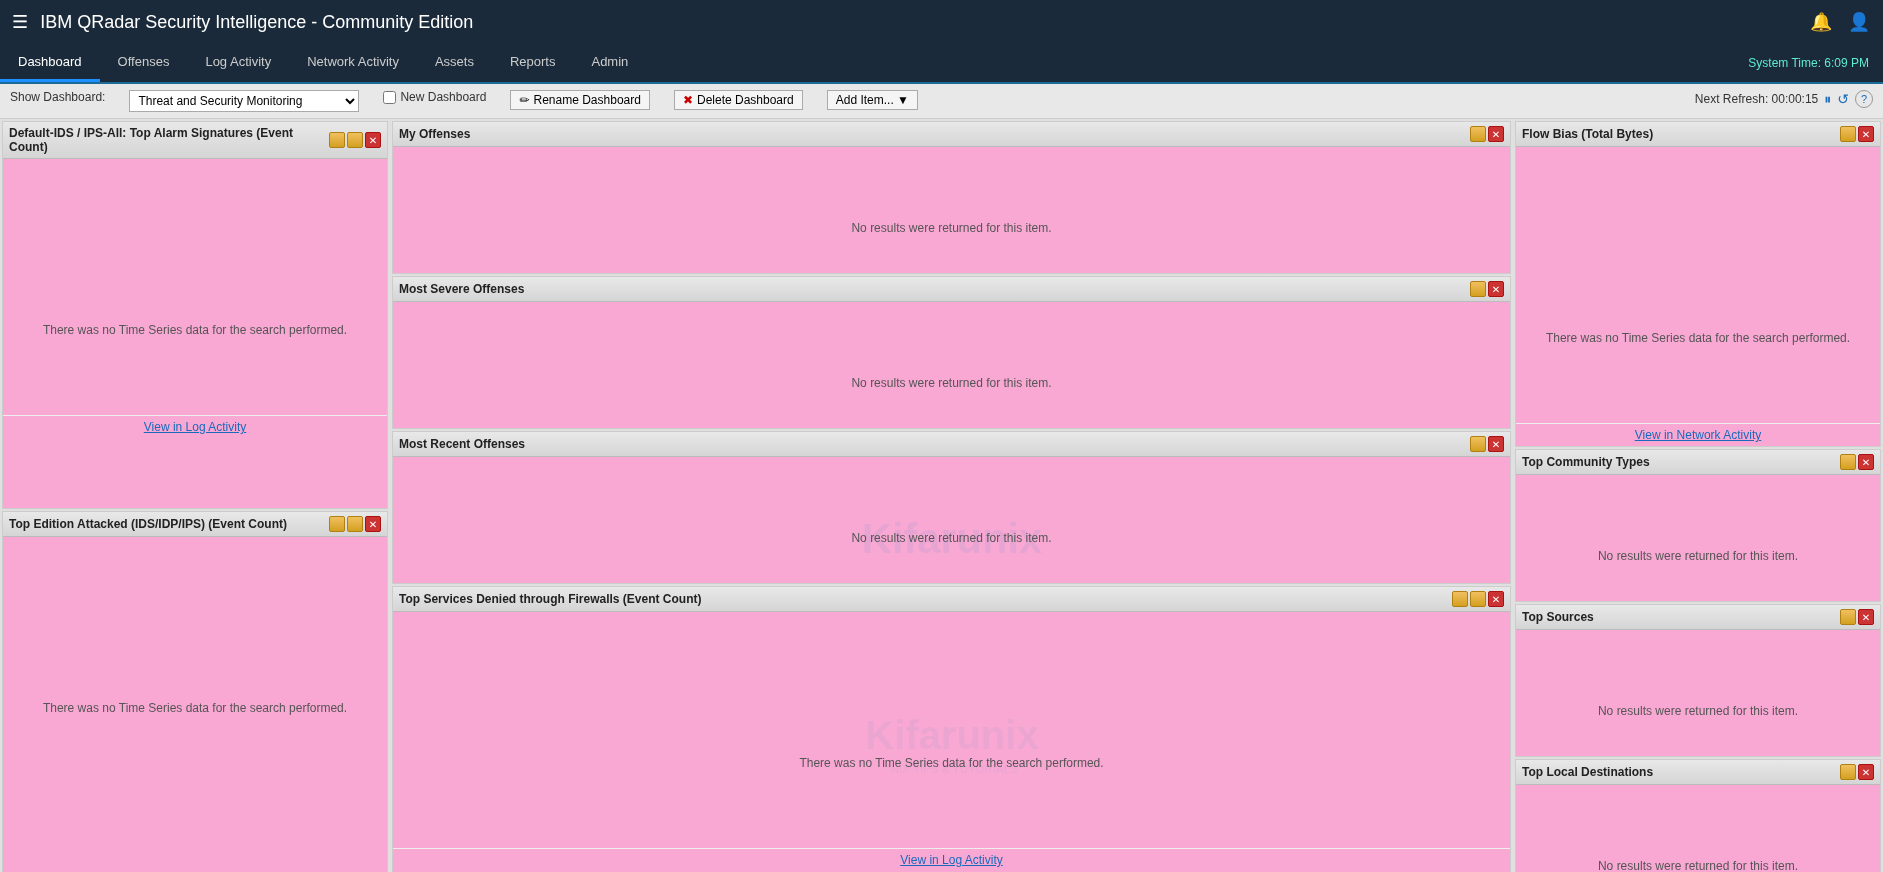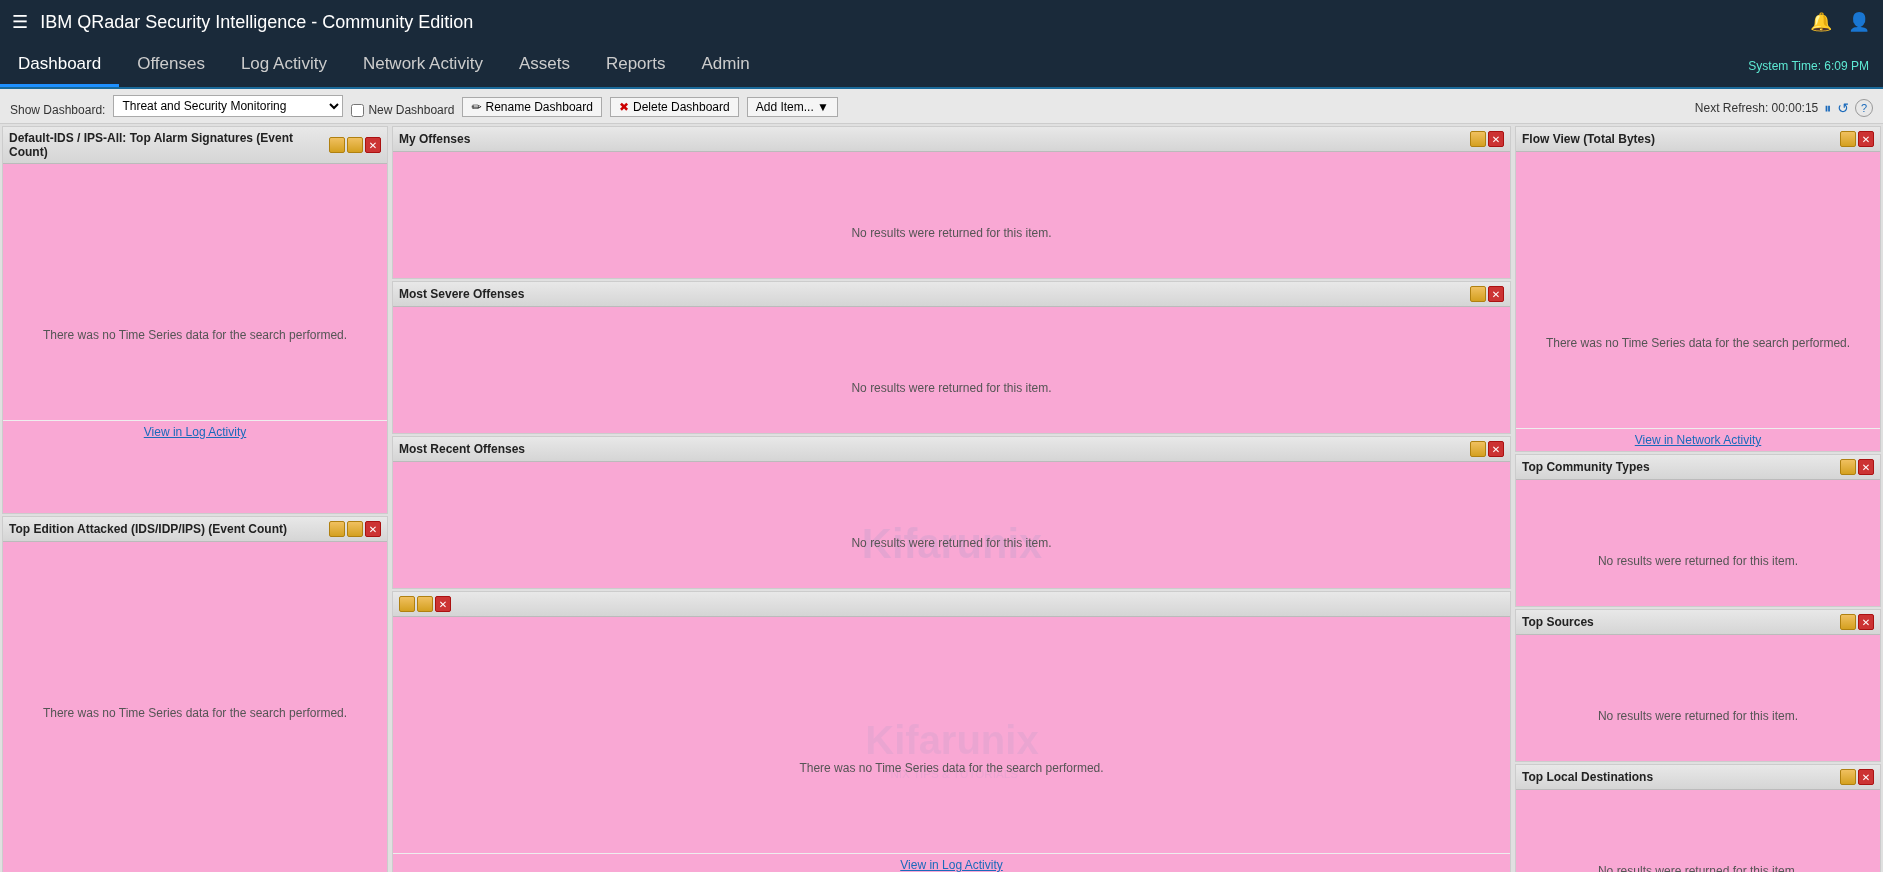--- a/index.html
+++ b/index.html
@@ -26,43 +26,43 @@
       background: #1a2a3a;
       display: flex;
       align-items: center;
       border-bottom: 2px solid #1a6a9a;
       padding: 0 0 0 0;
     }
     .nav-item {
       color: #ccc;
       padding: 10px 18px;
       cursor: pointer;
-      font-size: 17px;
+      font-size: 13px;
       border-bottom: 3px solid transparent;
       text-decoration: none;
     }
     .nav-item.active {
       color: #fff;
       border-bottom: 3px solid #1e90ff;
     }
     .nav-right {
       margin-left: auto;
       color: #5eead4;
       padding: 10px 14px;
       font-size: 12px;
     }
 
     
     .toolbar {
       background: #e8e8e8;
       border-bottom: 1px solid #ccc;
       padding: 6px 10px;
       display: flex;
-      align-items: flex-end;
-      gap: 8px;
+      align-items: flex-start;
+      gap: 24px;
     }
     .toolbar-label { font-size: 12px; color: #333; }
     .toolbar select {
       font-size: 12px;
       padding: 2px 4px;
       border: 1px solid #aaa;
       background: #fff;
       width: 230px;
     }
     .toolbar-btn {
@@ -331,20 +331,21 @@
           <svg viewBox="0 0 400 100" width="350" height="80">
             <text x="50%" y="55%" font-size="52" font-weight="bold" fill="#4488bb" text-anchor="middle" dominant-baseline="middle" font-family="Arial">Kifarunix</text>
           </svg>
         </div>
         <div class="no-results" style="position:relative; z-index:1;">No results were returned for this item.</div>
       </div>
     </div>
 
     <div class="widget" style="flex:1;">
       <div class="widget-header">
+        <span class="widget-title">Top Services Denied through Firewalls (Event Count)</span>
         <div class="widget-controls">
           <div class="widget-btn widget-btn-save"></div>
           <div class="widget-btn widget-btn-detach"></div>
           <div class="widget-btn widget-btn-close">✕</div>
         </div>
       </div>
       <div class="widget-body" style="min-height:200px; justify-content:flex-end; position:relative;">
         <div style="position:absolute; top:0; left:0; right:0; bottom:0; display:flex; align-items:center; justify-content:center; pointer-events:none; opacity:0.08; z-index:0;text-align:right;">
           <svg viewBox="0 0 500 120" width="420" height="100">
             <text x="50%" y="40%" font-size="48" font-weight="bold" fill="#4488bb" text-anchor="middle" dominant-baseline="middle" font-family="Arial">Kifarunix</text>
@@ -357,21 +358,21 @@
         <a>View in Log Activity</a>
       </div>
     </div>
 
   </div>
 
   <div class="col-right">
 
     <div class="widget" style="flex:2;">
       <div class="widget-header">
-        <span class="widget-title">Flow View (Total Bytes)</span>
+        <span class="widget-title">Flow Bias (Total Bytes)</span>
         <div class="widget-controls">
           <div class="widget-btn widget-btn-save"></div>
           <div class="widget-btn widget-btn-close">✕</div>
         </div>
       </div>
       <div class="widget-body" style="min-height:240px; justify-content:flex-end;">
         <div class="no-time-series">There was no Time Series data for the search performed.</div>
       </div>
       <div class="view-link">
         <a>View in Network Activity</a>

